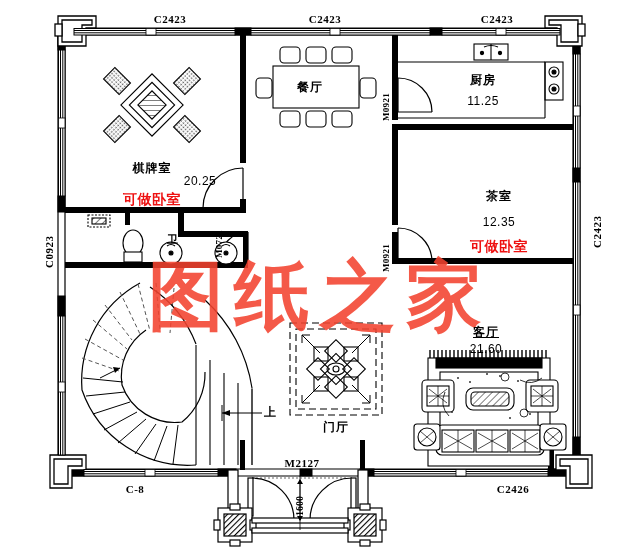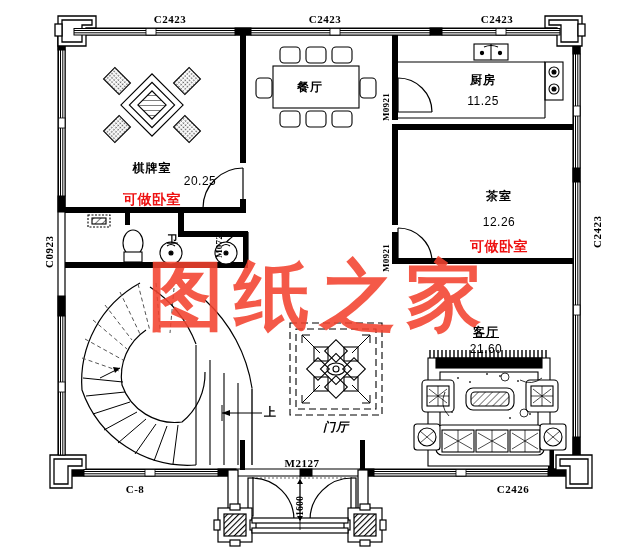--- a/index.html
+++ b/index.html
@@ -492,27 +492,27 @@
   <div class="lbl room-name center" style="left:152px; top:162px;">棋牌室</div>
   <div class="lbl room-area center" style="left:152px; top:175px;margin-left:48px;">20.25</div>
   <div class="lbl room-note center" style="left:152px; top:192px;">可做卧室</div>
 
   <div class="lbl room-name center" style="left:310px; top:81px;">餐厅</div>
 
   <div class="lbl room-name center" style="left:483px; top:74px;">厨房</div>
   <div class="lbl room-area center" style="left:483px; top:95px;">11.25</div>
 
   <div class="lbl room-name center" style="left:499px; top:190px;">茶室</div>
-  <div class="lbl room-area center" style="left:499px; top:216px;">12.26</div>
+  <div class="lbl room-area center" style="left:499px; top:216px;">12.35</div>
   <div class="lbl room-note center" style="left:499px; top:239px;">可做卧室</div>
 
   <div class="lbl room-name center" style="left:486px; top:326px;text-decoration:underline;">客厅</div>
   <div class="lbl room-area center" style="left:486px; top:343px;text-align:center;">21.60</div>
 
-  <div class="lbl room-name center" style="left:336px; top:421px;font-style:italic;">门厅</div>
+  <div class="lbl room-name center" style="left:336px; top:421px;">门厅</div>
 
   <div class="lbl room-name center" style="left:173px; top:234px; font-size:11px;">卫</div>
 
   <div class="lbl code center" style="left:170px; top:14px;">C2423</div>
   <div class="lbl code center" style="left:325px; top:14px;">C2423</div>
   <div class="lbl code center" style="left:497px; top:14px;">C2423</div>
 
   <div class="lbl code rot90" style="left:44px; top:268px;">C0923</div>
   <div class="lbl code rot90" style="left:592px; top:248px;">C2423</div>
 

